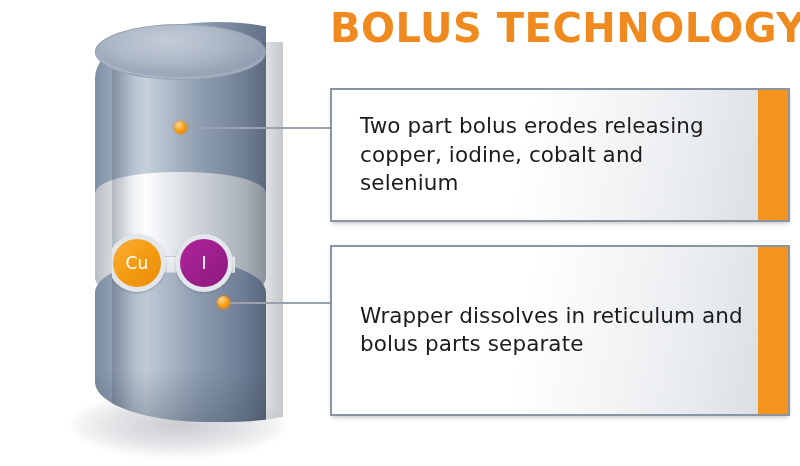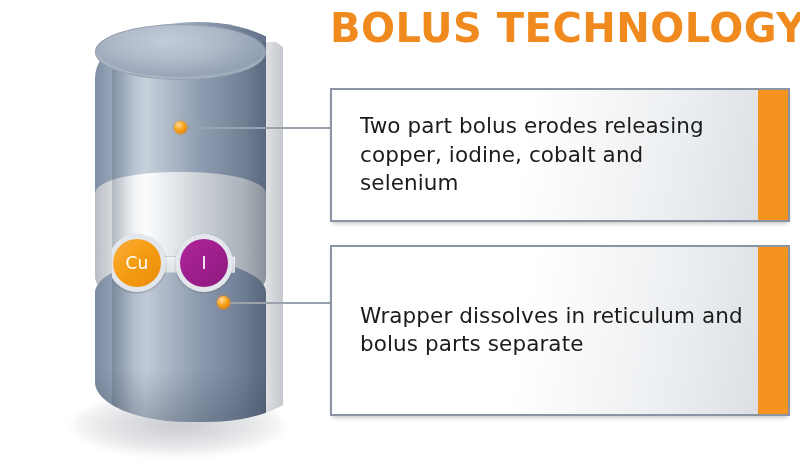--- a/index.html
+++ b/index.html
@@ -76,20 +76,21 @@
       rgba(150,155,165,0.08) 70%,
       rgba(255,255,255,0) 100%);
     filter:blur(3px);
   }
 
   
   .body-clip{
     position:absolute;left:17px;top:0;width:205px;height:400px;
     overflow:hidden;
     border-radius:50% 50% 46% 46% / 14% 14% 10% 10%;
+    padding-left:40px;
   }
 
   
   .seg-top{
     position:absolute;left:0;top:0;width:171px;height:205px;
     background:linear-gradient(to right,
       #7f8fa4 0%, #93a2b5 9%, #b6c2d0 22%, #c6d0db 30%,
       #aab6c6 46%, #8d9cb0 62%, #7e8da2 76%, #6f7e93 88%, #64728a 100%);
   }
   

